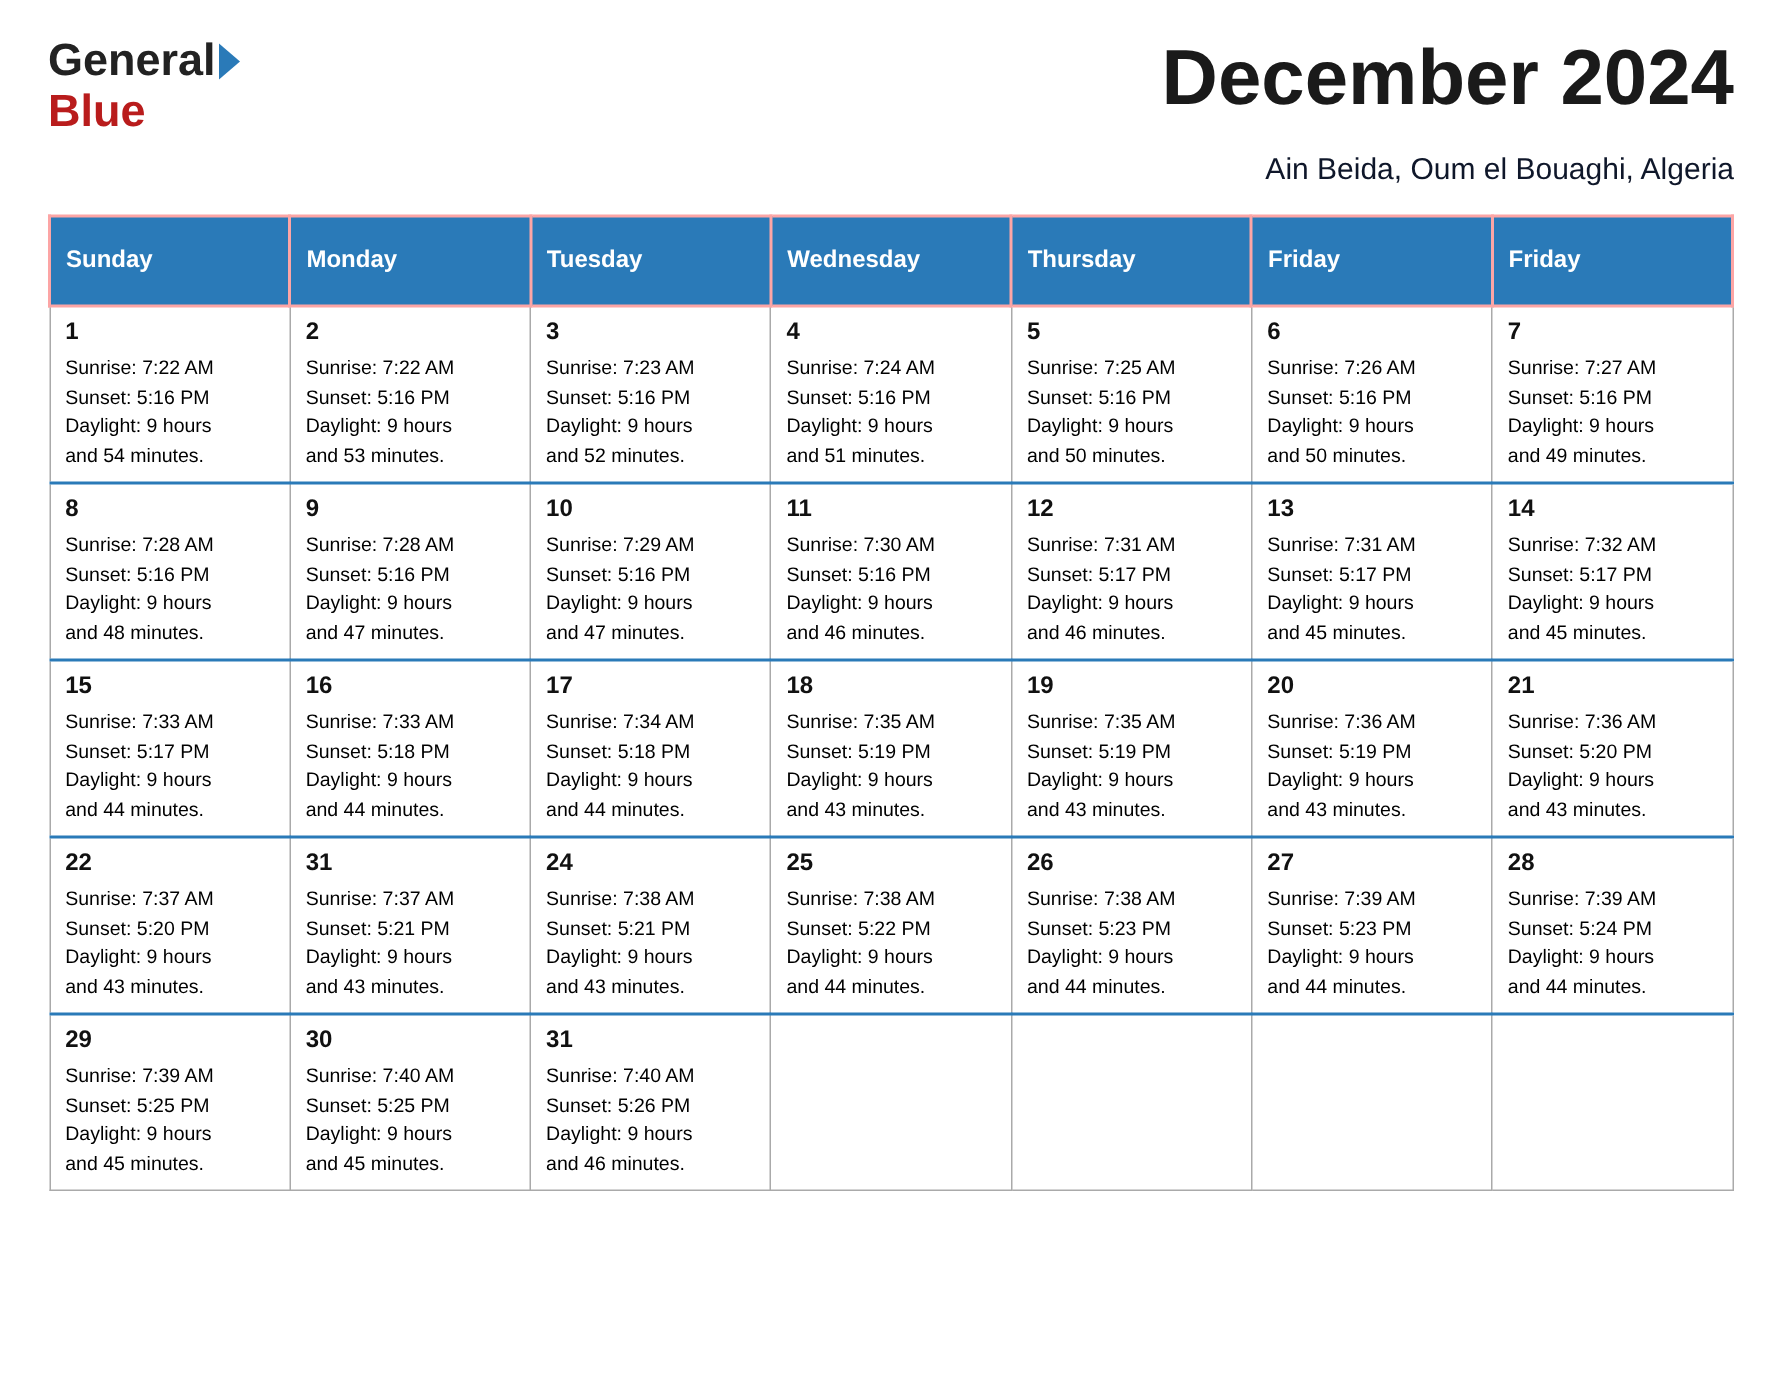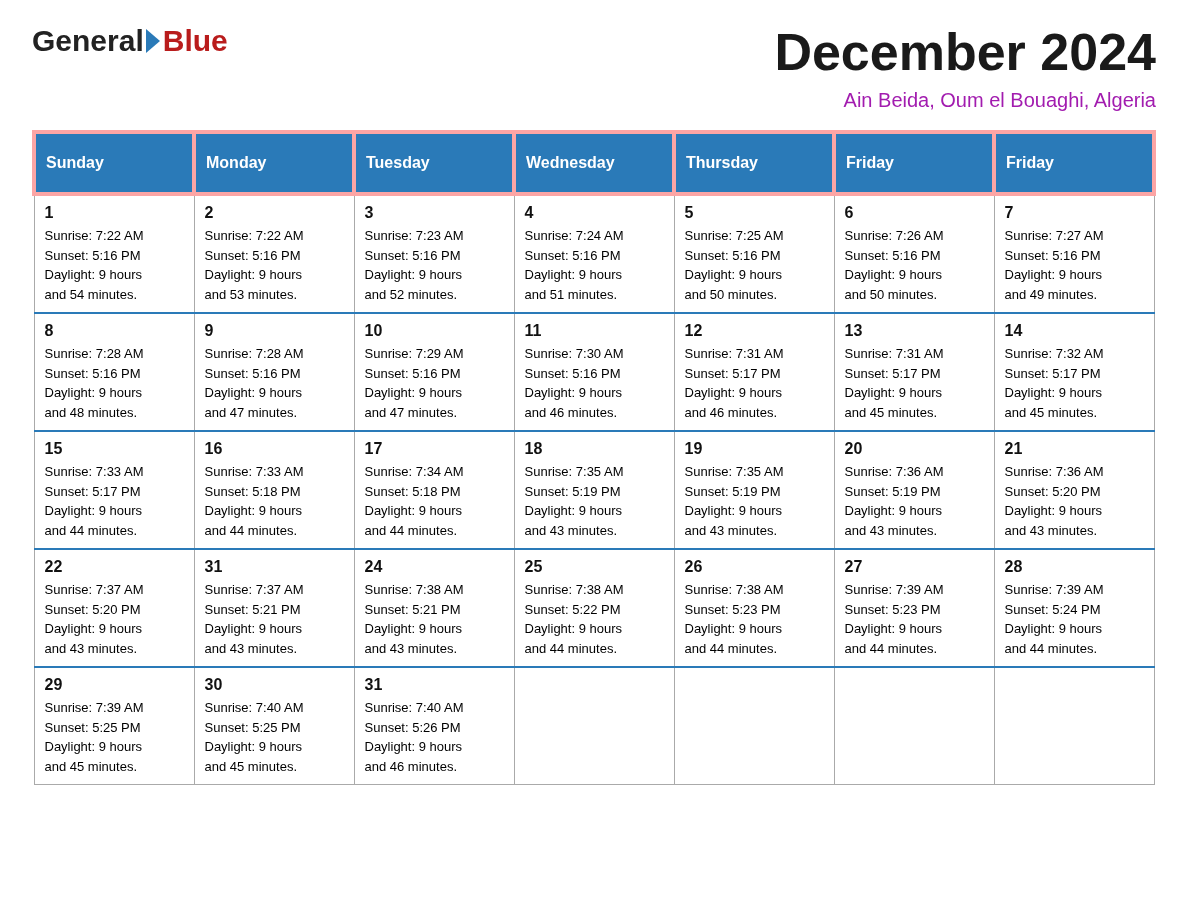--- a/index.html
+++ b/index.html
@@ -11,50 +11,50 @@
       min-height: 918px;
     }
     .header-area {
       display: flex;
       justify-content: space-between;
       align-items: flex-start;
       margin-bottom: 18px;
     }
     .logo {
       display: flex;
-      flex-direction: row;
-      align-items: flex-end;
+      flex-direction: column;
+      align-items: flex-start;
     }
     .title-area {
       text-align: right;
     }
     .month-title {
       font-size: 52px;
       font-weight: bold;
       color: #1a1a1a;
       line-height: 1.1;
       text-align: center;
     }
     .location-subtitle {
       font-size: 20px;
-      color: #a21caf;
-      margin-top: 8px;
+      color: #0f172a;
+      margin-top: 21px;
     }
     .calendar-table {
       width: 100%;
       border-collapse: collapse;
     }
     .calendar-table thead th {
       background-color: #2a7ab8;
       color: #fff;
       font-size: 16px;
       font-weight: bold;
       padding: 20px 10px;
       text-align: left;
-      border: 4px solid #fca5a5;
+      border: 2px solid #fca5a5;
     }
     .calendar-table tbody td {
       vertical-align: top;
       border: 1px solid #aaa;
       padding: 8px 10px;
       width: calc(100% / 7);
       min-height: 100px;
       font-size: 13.5px;
       color: #222;
     }

